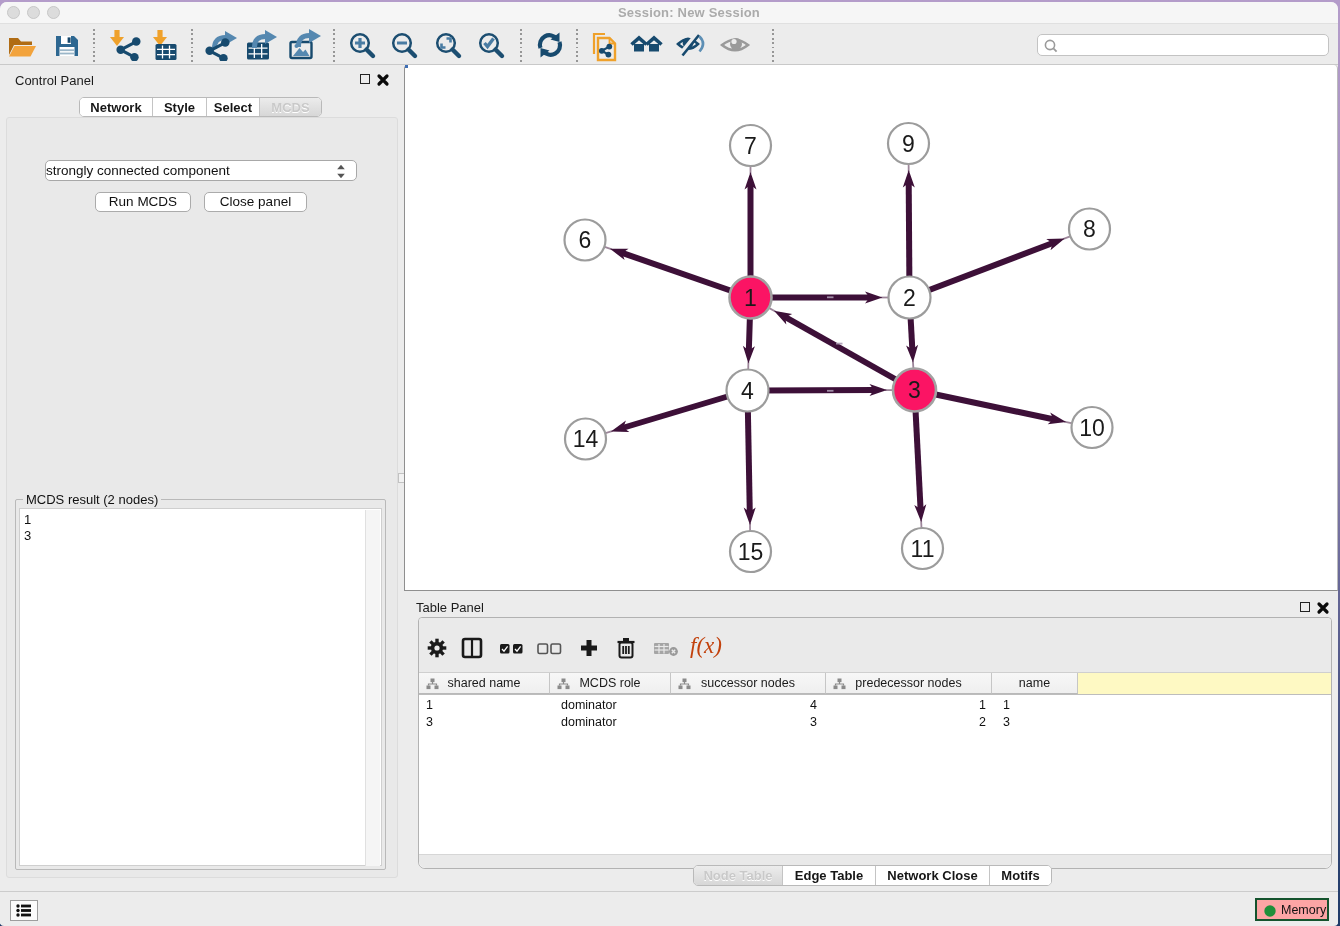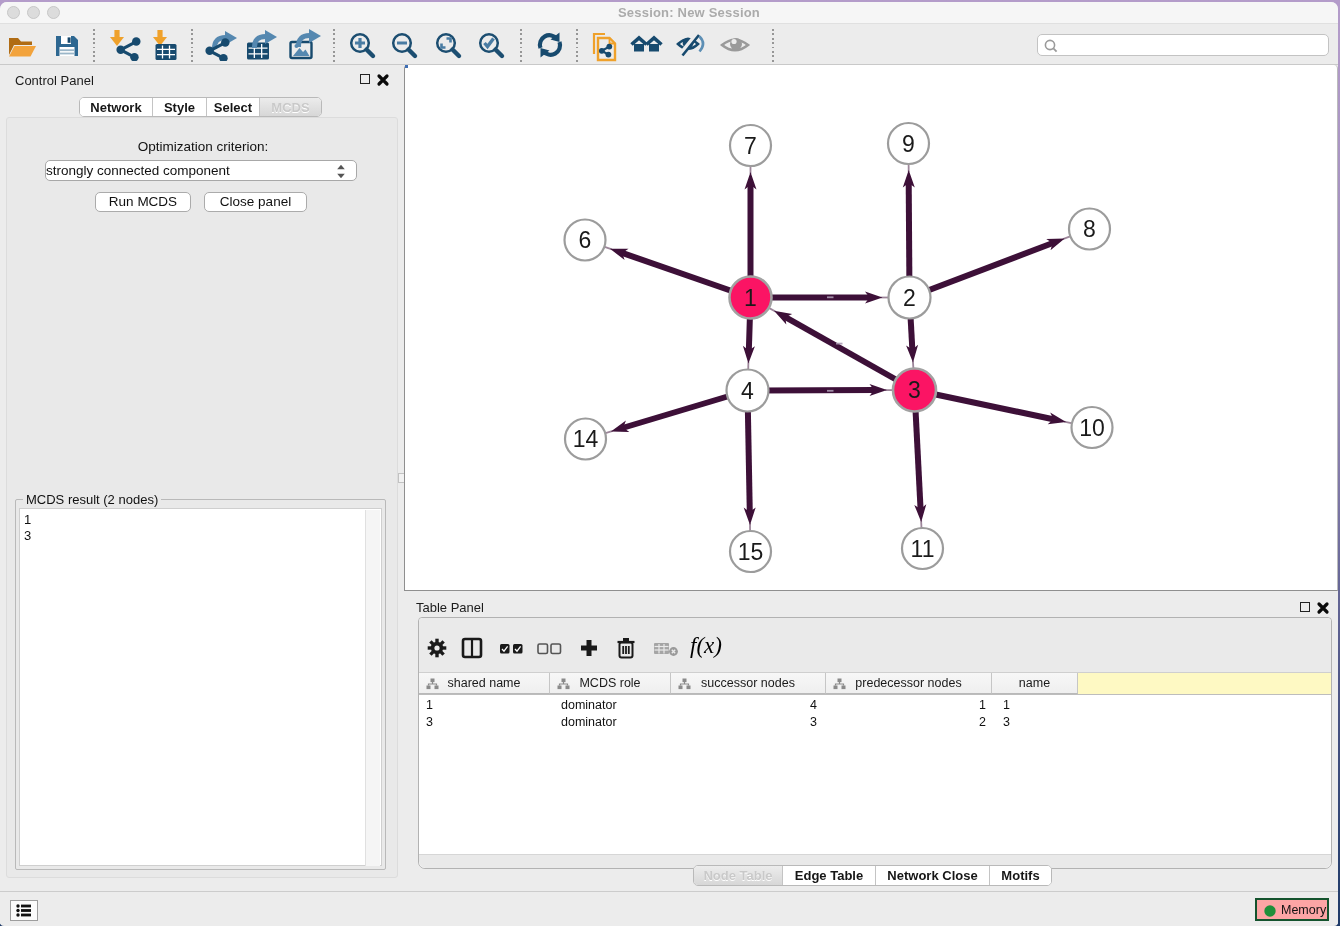--- a/index.html
+++ b/index.html
@@ -229,21 +229,20 @@
     <svg class="abs" style="left:376px;top:8px" width="14" height="14">
       <path d="M3 3 L11 11 M11 3 L3 11" stroke="#0a0a0a" stroke-width="3.2" stroke-linecap="round"></path>
     </svg>
     <div class="tabs" style="left:79px; top:32px; width:243px;">
       <div class="tab" style="width:73px;">Network</div>
       <div class="tab" style="width:54px;">Style</div>
       <div class="tab" style="width:53px;">Select</div>
       <div class="tab tabsel" style="width:61px;">MCDS</div>
     </div>
     <div id="cpcontent">
-      <div id="optlabel">Optimization criterion:</div>
       <div id="dropdown">strongly connected component
         <svg width="12" height="17" style="position:absolute;right:9px;top:1.5px">
           <path d="M2.2 6.2 L6 1.8 L9.8 6.2 Z" fill="#555"></path>
           <path d="M2.2 10.8 L6 15.2 L9.8 10.8 Z" fill="#555"></path>
         </svg>
       </div>
       <div class="btn" style="left:88px;top:74px;width:96px;">Run MCDS</div>
       <div class="btn" style="left:197px;top:74px;width:103px;">Close panel</div>
       <div id="groupbox">
         <div id="grouplabel">MCDS result (2 nodes)</div>
@@ -380,21 +379,21 @@
           </svg>
           <svg style="position:absolute;left:234px;top:23px" width="26" height="16" viewBox="0 0 26 16">
             <rect x="1" y="2" width="15" height="11" rx="1" fill="#a5a5a5"></rect>
             <line x1="1.5" y1="5.5" x2="15.5" y2="5.5" stroke="#eaeaea" stroke-width="1.2"></line>
             <line x1="1.5" y1="9" x2="15.5" y2="9" stroke="#eaeaea" stroke-width="1.2"></line>
             <line x1="6" y1="3" x2="6" y2="12.5" stroke="#eaeaea" stroke-width="1.2"></line>
             <line x1="11" y1="3" x2="11" y2="12.5" stroke="#eaeaea" stroke-width="1.2"></line>
             <circle cx="20.5" cy="10.5" r="4.4" fill="#9a9a9a"></circle>
             <path d="M18.8 8.8 L22.2 12.2 M22.2 8.8 L18.8 12.2" stroke="#eaeaea" stroke-width="1.4"></path>
           </svg>
-          <div style="position:absolute;left:271px;top:15px;font-family:'Liberation Serif',serif;font-style:italic;font-size:23px;color:#000000;">f(x)</div>
+          <div style="position:absolute;left:271px;top:15px;font-family:'Liberation Serif',serif;font-style:italic;font-size:23px;color:#c2410c;">f(x)</div>
         </div>
       <div style="position:absolute;left:0;top:55px;width:912px;height:22px;background:#fef9c3;border-bottom:1px solid #bdbdbd;">
           <div class="hcell" style="left:0px;width:131px;">shared name</div>
           <svg style="position:absolute;left:7px;top:5px" width="13" height="12">
             <rect x="4.5" y="0.5" width="4" height="3.6" fill="#8a8a8a"></rect>
             <rect x="0.5" y="7.5" width="4" height="3.6" fill="#8a8a8a"></rect>
             <rect x="8.5" y="7.5" width="4" height="3.6" fill="#8a8a8a"></rect>
             <path d="M6.5 4 L6.5 6 M2.5 7.5 L2.5 6 L10.5 6 L10.5 7.5" fill="none" stroke="#8a8a8a" stroke-width="1.2"></path>
           </svg>
           <div class="hcell" style="left:131px;width:121px;">MCDS role</div>

